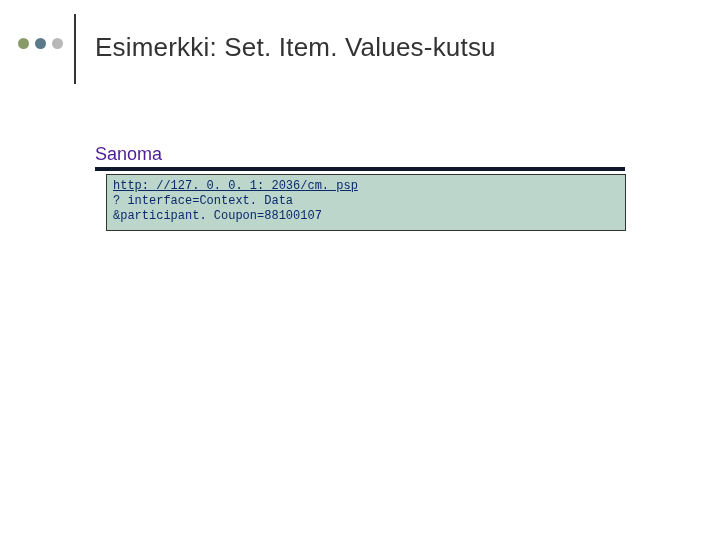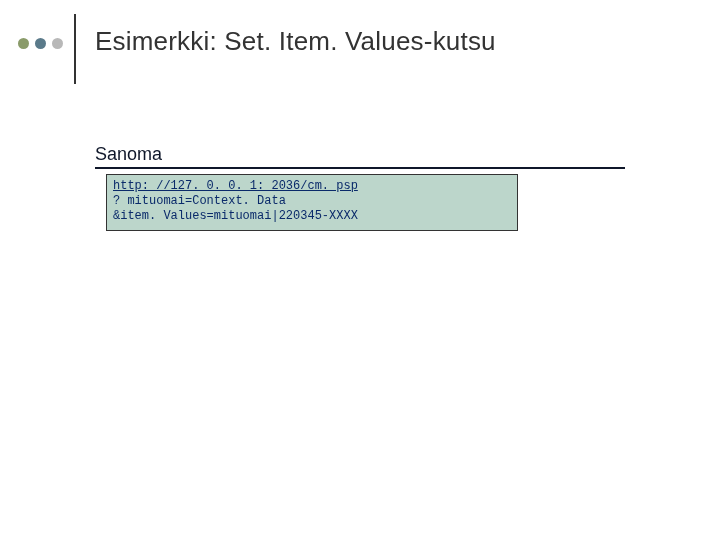--- a/index.html
+++ b/index.html
@@ -28,41 +28,41 @@
     position: absolute;
     left: 74px;
     top: 14px;
     width: 0;
     height: 70px;
     border-left: 2px solid #333;
   }
   .title {
     position: absolute;
     left: 95px;
-    top: 26px;
+    top: 32px;
     font-size: 26px;
     color: #333;
     font-weight: 400;
     letter-spacing: 0.2px;
   }
   .subheading {
     position: absolute;
     left: 95px;
     top: 144px;
     font-size: 18px;
-    color: #0f172a;
-    border-bottom: 2px solid #0f172a;
+    color: #4c1d95;
+    border-bottom: 4px solid #0f172a;
     padding-bottom: 2px;
     width: 530px;
   }
   .codebox {
     position: absolute;
     left: 106px;
     top: 174px;
-    width: 412px;
+    width: 520px;
     background: #bcd6cb;
     border: 1px solid #333;
     padding: 4px 6px 6px 6px;
     font-family: "Courier New", Courier, monospace;
     font-size: 12px;
     line-height: 1.25;
     color: #0a2a6a;
     box-sizing: border-box;
   }
   .codebox .link {
@@ -85,15 +85,15 @@
 </div>
 
 <div class="vrule"></div>
 
 <div class="title">Esimerkki: Set. Item. Values-kutsu</div>
 
 <div class="subheading">Sanoma</div>
 
 <div class="codebox">
   <span class="link">http: //127. 0. 0. 1: 2036/cm. psp</span>
-  <span class="line">? mituomai=Context. Data</span>
-  <span class="line">&amp;item. Values=mituomai|220345-XXXX</span>
+  <span class="line">? interface=Context. Data</span>
+  <span class="line">&amp;participant. Coupon=88100107</span>
 </div>
 
 </body></html>

